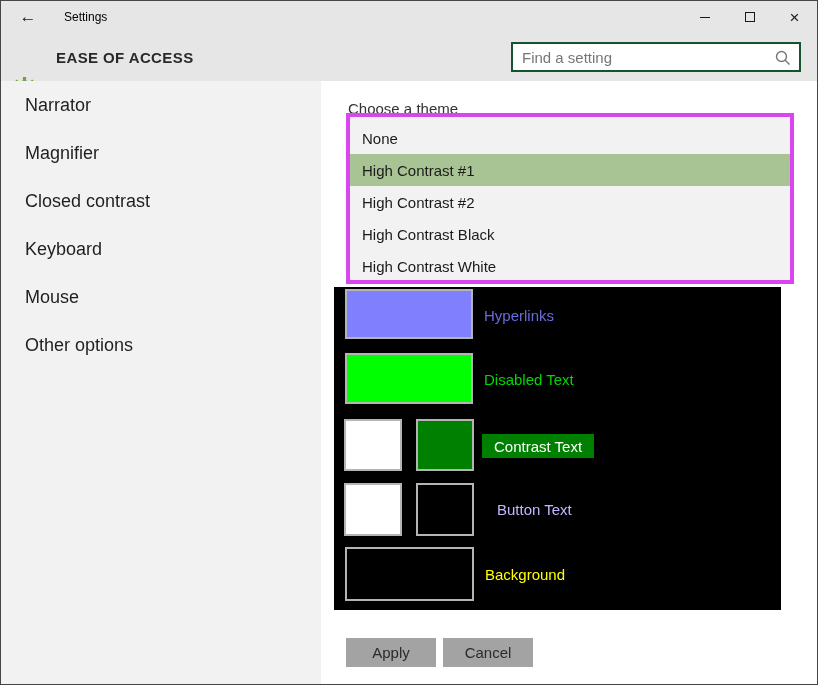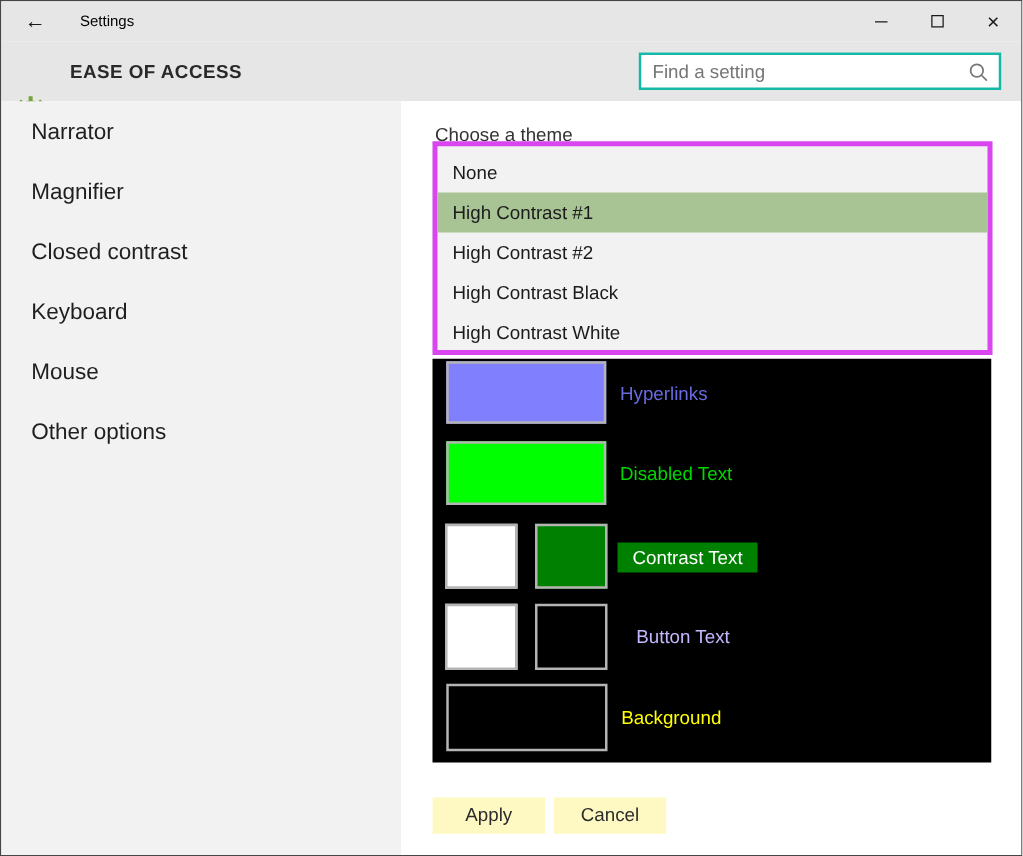--- a/index.html
+++ b/index.html
@@ -40,21 +40,21 @@
     background: #e6e6e6;
   }
   .gear { position: absolute; left: 10px; top: 43px; }
   .page-title {
     position: absolute; left: 55px; top: 0; height: 48px;
     display: flex; align-items: center;
     font-size: 15px; font-weight: bold; letter-spacing: 0.4px; color: #292929;
   }
   .searchbox {
     position: absolute; left: 510px; top: 41px; width: 290px; height: 30px;
-    background: #fff; border: 2px solid #14b8a6;
+    background: #fff; border: 2px solid #14532d;
   }
   .searchbox input {
     position: absolute; left: 0; top: 0; width: 100%; height: 100%;
     border: none; outline: none; padding: 0 30px 0 9px;
     font-family: "Liberation Sans", sans-serif; font-size: 15px; color: #333;
     background: transparent;
   }
   .searchbox input::placeholder { color: #767676; opacity: 1; }
   .search-icon { position: absolute; right: 7px; top: 5px; }
 
@@ -83,21 +83,21 @@
     background: #f2f2f2; border: 4px solid #d946ef; z-index: 5; padding: 5px 0;
   }
   .dd-item {
     height: 32px; display: flex; align-items: center; padding-left: 12px;
     font-size: 15px; color: #1b1b1b; cursor: pointer;
   }
   .dd-item.highlighted { background: #a8c394; }
 
   
   .preview {
-    position: absolute; left: 25px; top: 206px; width: 447px; height: 323px;
+    position: absolute; left: 13px; top: 206px; width: 447px; height: 323px;
     background: #000;
   }
   .swatch { position: absolute; border: 2px solid #b4b4b4; }
   .sw-hyperlink { left: 11px; top: 2px;  width: 128px; height: 50px; background: #8080ff; }
   .sw-disabled  { left: 11px; top: 66px; width: 128px; height: 51px; background: #00ff00; }
   .sw-sel-fg    { left: 10px; top: 132px; width: 58px; height: 52px; background: #ffffff; }
   .sw-sel-bg    { left: 82px; top: 132px; width: 58px; height: 52px; background: #008000; }
   .sw-btn-fg    { left: 10px; top: 196px; width: 58px; height: 53px; background: #ffffff; }
   .sw-btn-bg    { left: 82px; top: 196px; width: 58px; height: 53px; background: #000000; }
   .sw-back      { left: 11px; top: 260px; width: 129px; height: 54px; background: #000000; }
@@ -109,21 +109,21 @@
     left: 148px; top: 147px; height: 24px; padding: 0 12px;
     background: #008000; color: #ffffff;
     display: flex; align-items: center;
   }
   .lbl-button     { left: 163px; top: 214px; color: #c4b5fd; }
   .lbl-background { left: 151px; top: 279px; color: #ffff00; text-align: right; }
 
   
   .action-btn {
     position: absolute; top: 557px; width: 90px; height: 29px;
-    background: #fef9c3; border: none;
+    background: #a3a3a3; border: none;
     font-family: "Liberation Sans", sans-serif; font-size: 15px; color: #2b2b2b;
     display: flex; align-items: center; justify-content: center; cursor: pointer;
   }
   .btn-apply  { left: 25px; }
   .btn-cancel { left: 122px; }
 </style>
 </head>
 <body>
 
 <div class="window">

